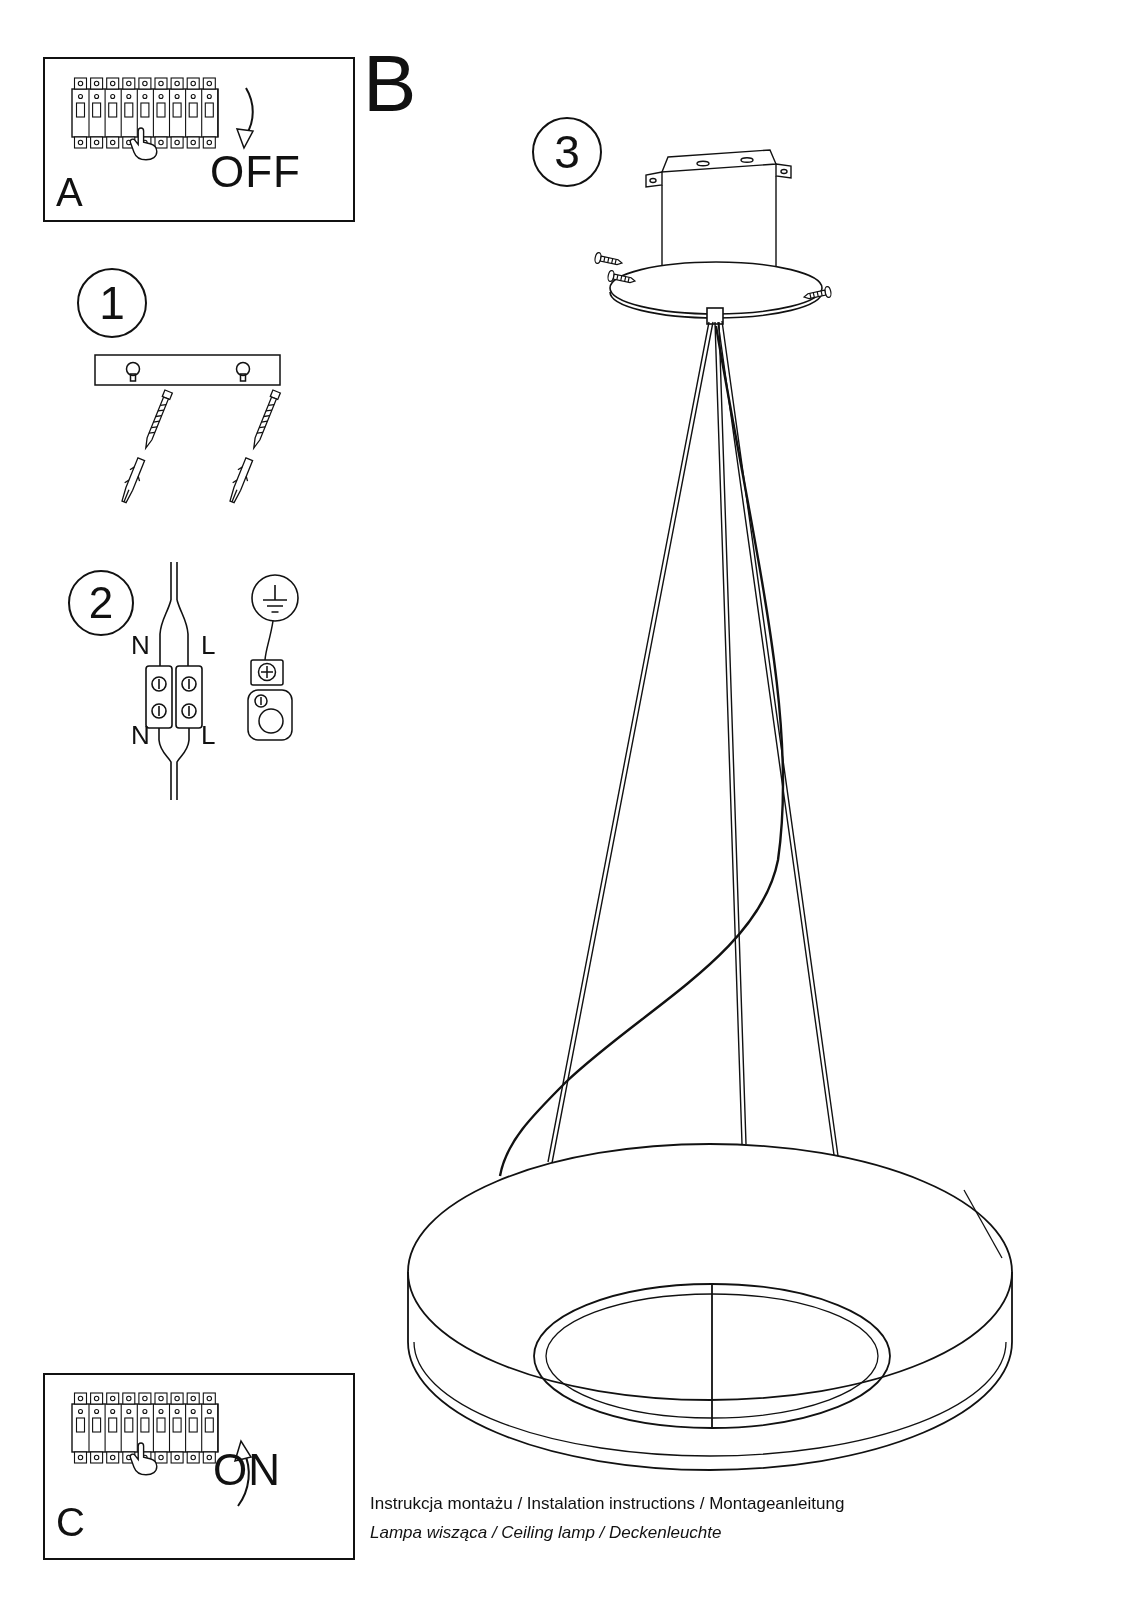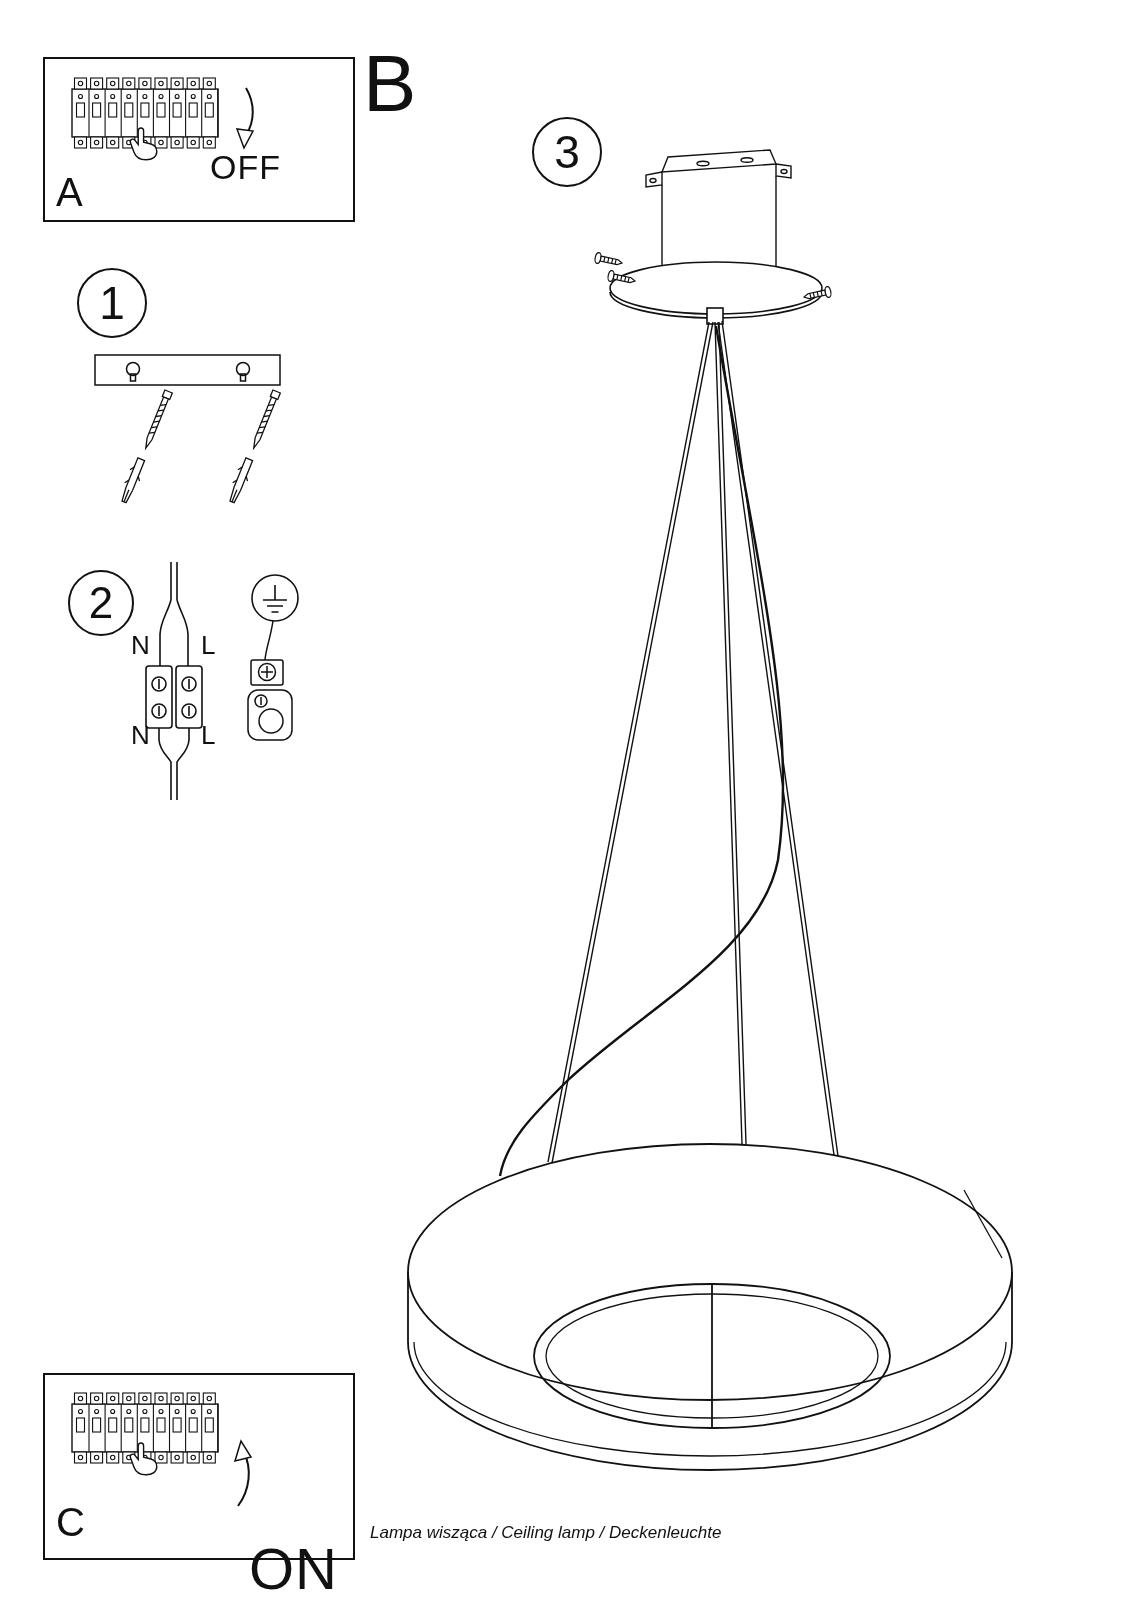--- a/index.html
+++ b/index.html
@@ -153,31 +153,32 @@
       <use href="#breaker-panel" x="72" y="1393"></use>
       <use href="#hand-shape" x="128" y="1443" fill="#fff" stroke="#111" stroke-width="1.4"></use>
       <g>
         <path d="M238 1506 C 250 1490, 252 1468, 244 1453" fill="none" stroke="#111" stroke-width="2"></path>
         <polygon points="241,1441 235,1461 251,1457" fill="#fff" stroke="#111" stroke-width="1.5"></polygon>
       </g>
     </g>
   </svg>
 
   <div class="label" style="left:56px;top:172px;font-size:40px;">A</div>
-  <div class="label" style="left:210px;top:150px;font-size:34px;letter-spacing:1px;">OFF</div>
+  <div class="label" style="left:210px;top:150px;font-size:44px;letter-spacing:1px;">OFF</div>
 
   <div class="label" style="left:363px;top:44px;font-size:80px;">B</div>
 
   <div class="badge" style="left:77px;top:268px;width:66px;height:66px;font-size:46px;">1</div>
   <div class="badge" style="left:68px;top:570px;width:62px;height:62px;font-size:44px;">2</div>
   <div class="badge" style="left:532px;top:117px;width:66px;height:66px;font-size:46px;">3</div>
 
   <div class="wire-label" style="left:131px;top:632px;">N</div>
   <div class="wire-label" style="left:201px;top:632px;">L</div>
   <div class="wire-label" style="left:131px;top:722px;">N</div>
   <div class="wire-label" style="left:201px;top:722px;">L</div>
 
   <div class="label" style="left:56px;top:1502px;font-size:40px;">C</div>
-  <div class="label" style="left:213px;top:1540px;font-size:58px;letter-spacing:1px;margin-left:36px;">ON</div>
+  <div class="label" style="left:213px;top:1448px;font-size:44px;letter-spacing:1px;">ON</div>
 
+  <div class="footer-line" style="left:370px;top:1494px;">Instrukcja montażu / Instalation instructions / Montageanleitung</div>
   <div class="footer-line" style="left:370px;top:1523px;font-style:italic;">Lampa wisząca / Ceiling lamp / Deckenleuchte</div>
 
 </div>
 
 </body></html>

